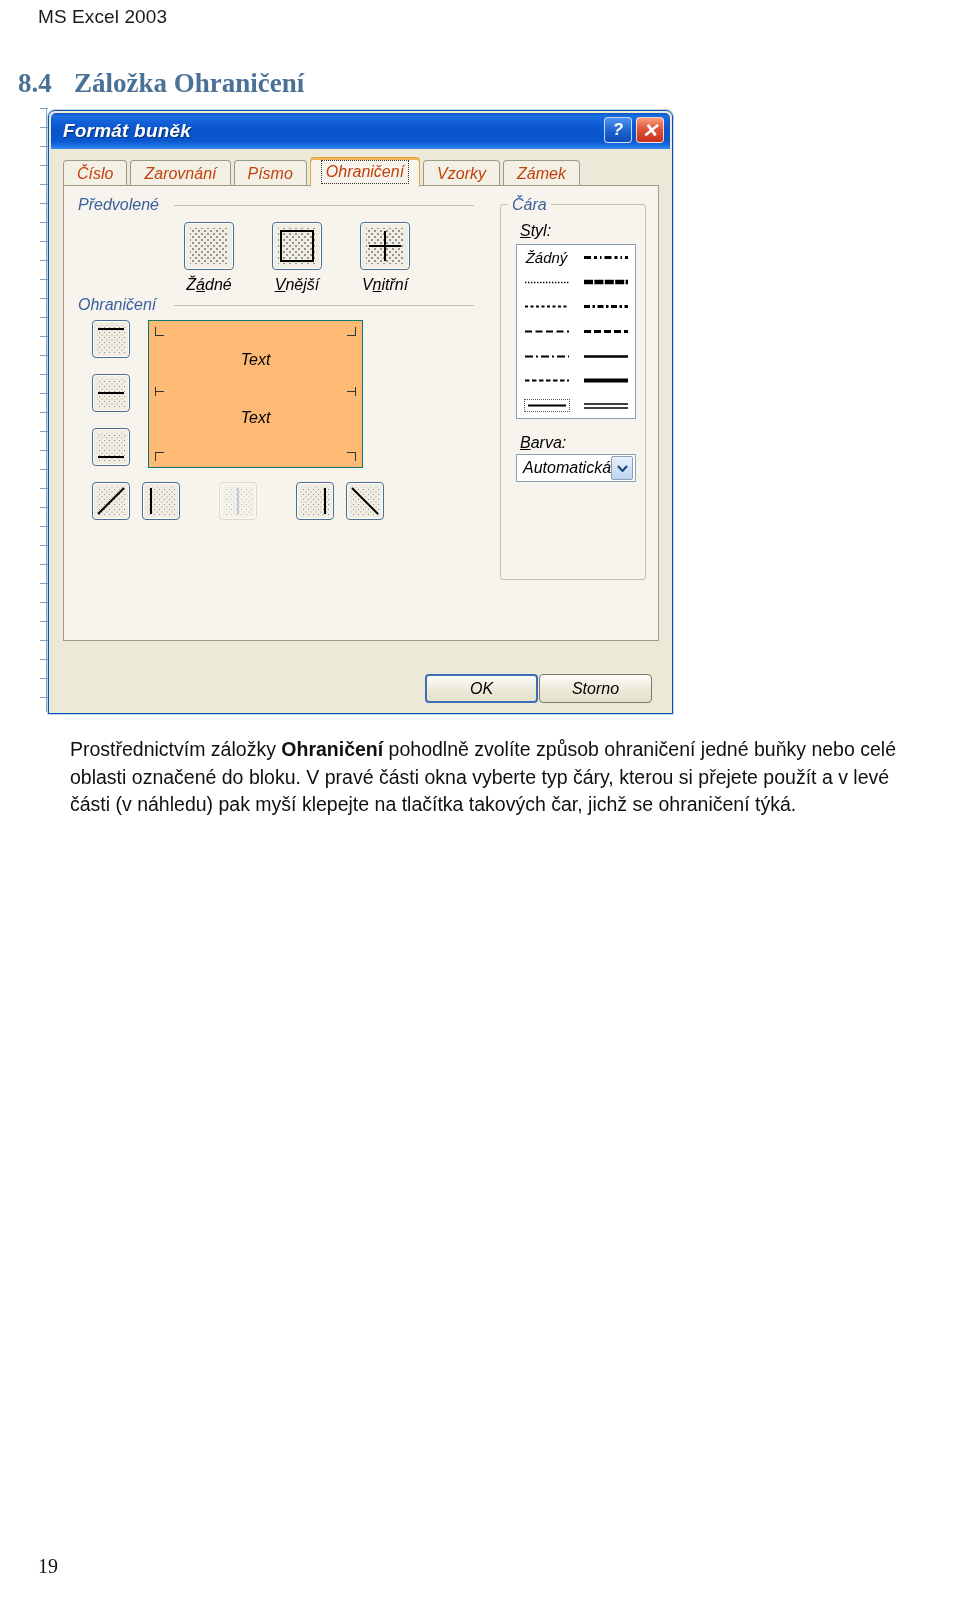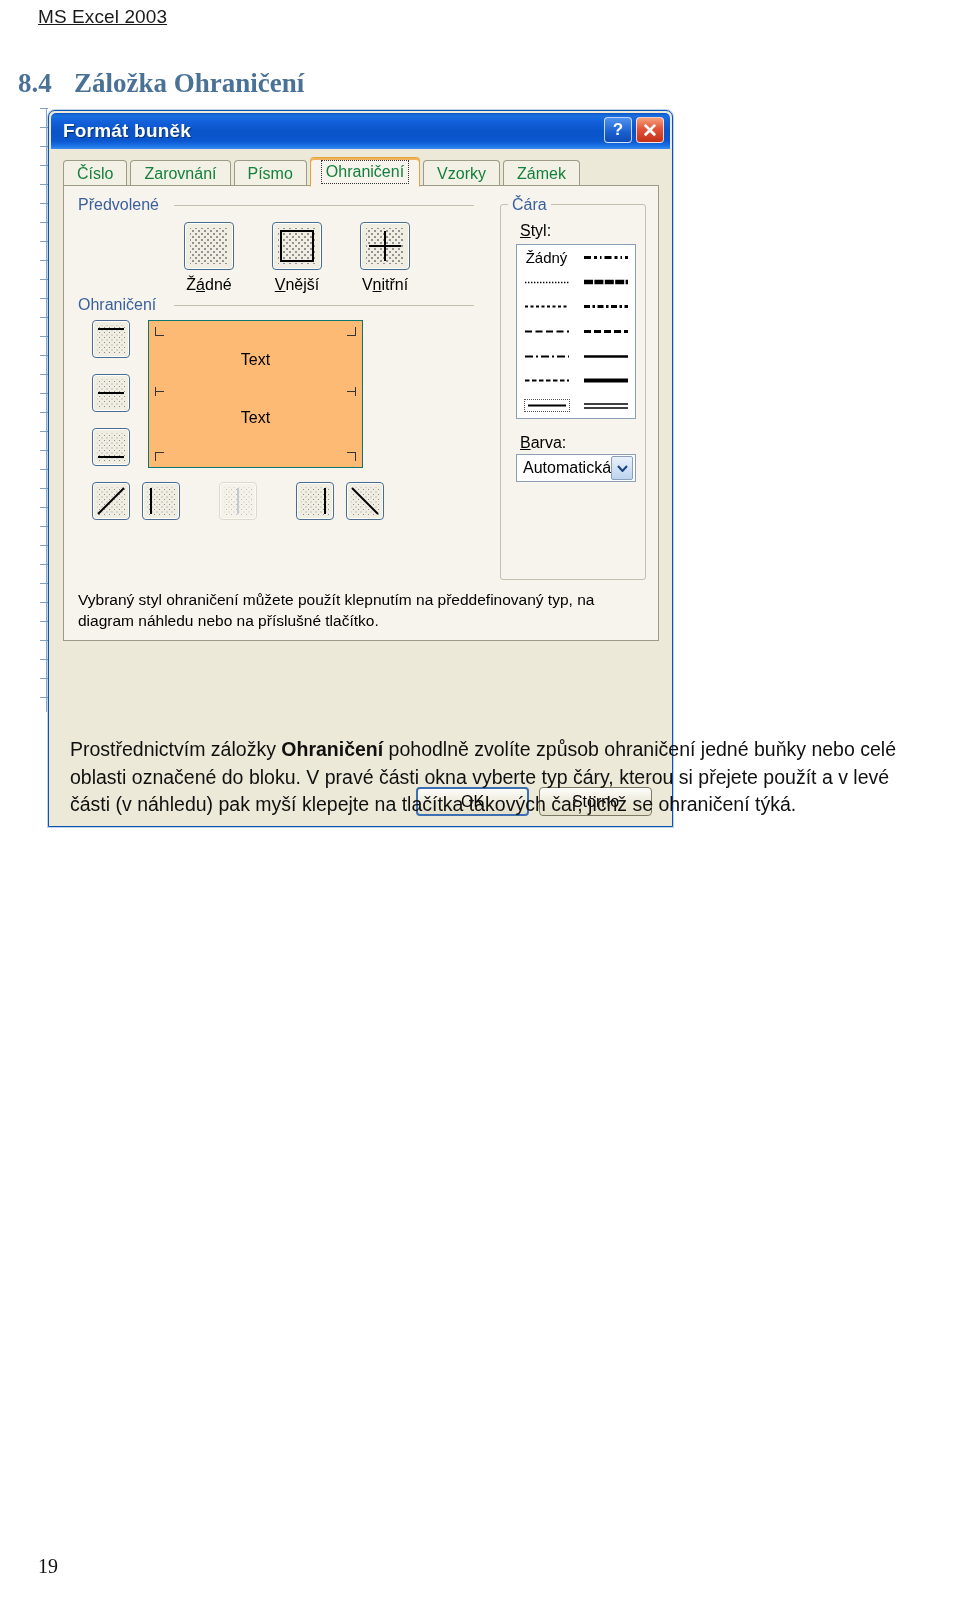--- a/index.html
+++ b/index.html
@@ -17,21 +17,20 @@
   }
 
   
   .doc-header {
     position: absolute;
     left: 38px;
     top: 6px;
     font-size: 19px;
     color: #1a1a1a;
     letter-spacing: 0.1px;
-    text-decoration: underline;
   }
 
   .section-heading {
     position: absolute;
     left: 18px;
     top: 68px;
     font-family: "Liberation Serif", serif;
     font-weight: bold;
     font-size: 27px;
     color: #4a7296;
@@ -62,26 +61,27 @@
     width: 1px; height: 604px;
     background: #8ba7c6;
   }
 
   
   .dialog {
     position: absolute;
     left: 8px;
     top: 2px;
     width: 625px;
-    height: 717px;
+    height: 604px;
     background: #ece9d8;
     border: 1px solid #0a52b5;
     border-radius: 7px 7px 0 0;
     box-sizing: border-box;
     box-shadow: 0 0 0 1px rgba(10,82,181,.25);
+    font-style: italic;
   }
   .titlebar {
     height: 36px;
     margin: 2px 2px 0 2px;
     border-radius: 5px 5px 0 0;
     background: linear-gradient(to bottom,
        #0b55c6 0%, #1b6fe0 8%, #1260da 24%, #0a54c9 50%,
        #0b57cf 78%, #1d74e8 92%, #3b8df0 100%);
     position: relative;
     display: flex;
@@ -129,21 +129,21 @@
   .tab {
     height: 27px;
     padding: 0 13px;
     margin-right: 3px;
     background: #f3f1e6;
     border: 1px solid #9b9b86;
     border-bottom: none;
     border-radius: 4px 4px 0 0;
     display: flex; align-items: center;
     font-size: 16px;
-    color: #15803d;
+    color: #c2410c;
     box-sizing: border-box;
   }
   .tab.active {
     background: #f6f4ec;
     border-color: #e8a33d;
     border-bottom: 1px solid #f6f4ec;
     height: 30px;
     position: relative;
     z-index: 3;
     box-shadow: inset 0 2px 0 #f0b25a;
@@ -371,21 +371,21 @@
   }
 
   
   .dlg-footer {
     position: absolute;
     left: 0; bottom: 10px;
     width: 100%;
     display: flex;
     justify-content: flex-end;
     padding-right: 20px;
-    gap: 10px;
+    gap: 1px;
     box-sizing: border-box;
   }
   .dlg-btn {
     width: 113px; height: 29px;
     background: linear-gradient(to bottom, #fdfdfb, #ece9d8 55%, #e4e0cb);
     border: 1px solid #7b7b66;
     border-radius: 4px;
     font-size: 16px;
     display: flex; align-items: center; justify-content: center;
     box-sizing: border-box;
@@ -633,21 +633,20 @@
       <div class="barva-label"><u>B</u>arva:</div>
       <div class="barva-combo">
         <div class="val">Automatická</div>
         <div class="combo-arrow">
           <svg width="11" height="7" viewBox="0 0 11 7">
               <path d="M1 1 L5.5 6 L10 1" fill="none" stroke="#17427e" stroke-width="2"></path>
             </svg>
         </div>
       </div>
 
-      <div class="hint">Vybraný styl ohraničení můžete použít klepnutím na předdefinovaný typ, na diagram náhledu nebo na příslušné tlačítko.</div>
     </div>
 
     <div class="dlg-footer">
       <div class="dlg-btn default">OK</div>
       <div class="dlg-btn">Storno</div>
     </div>
 
   </div>
 </div>
 

